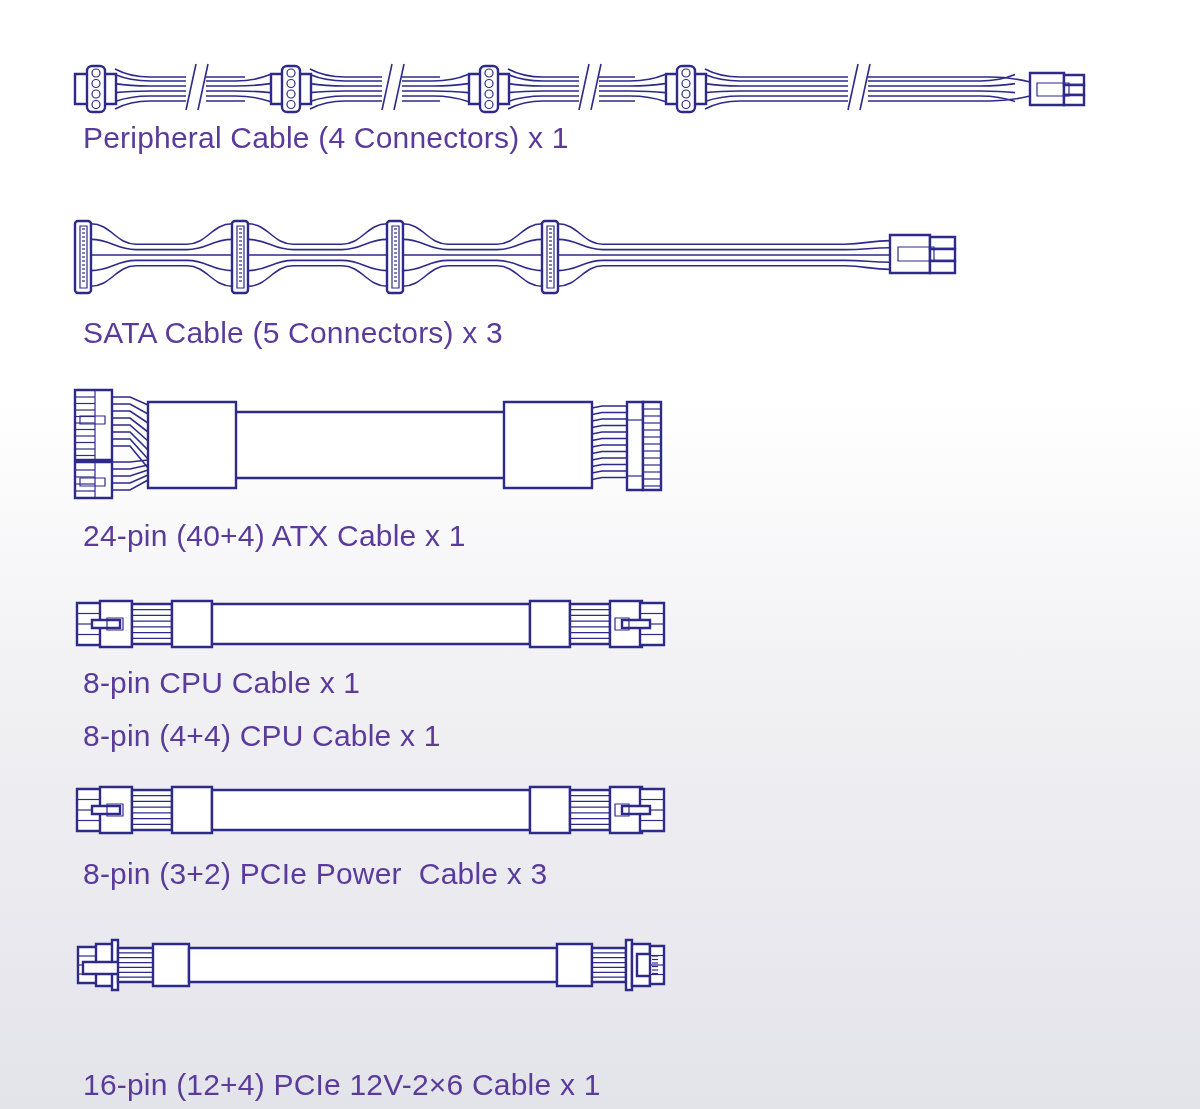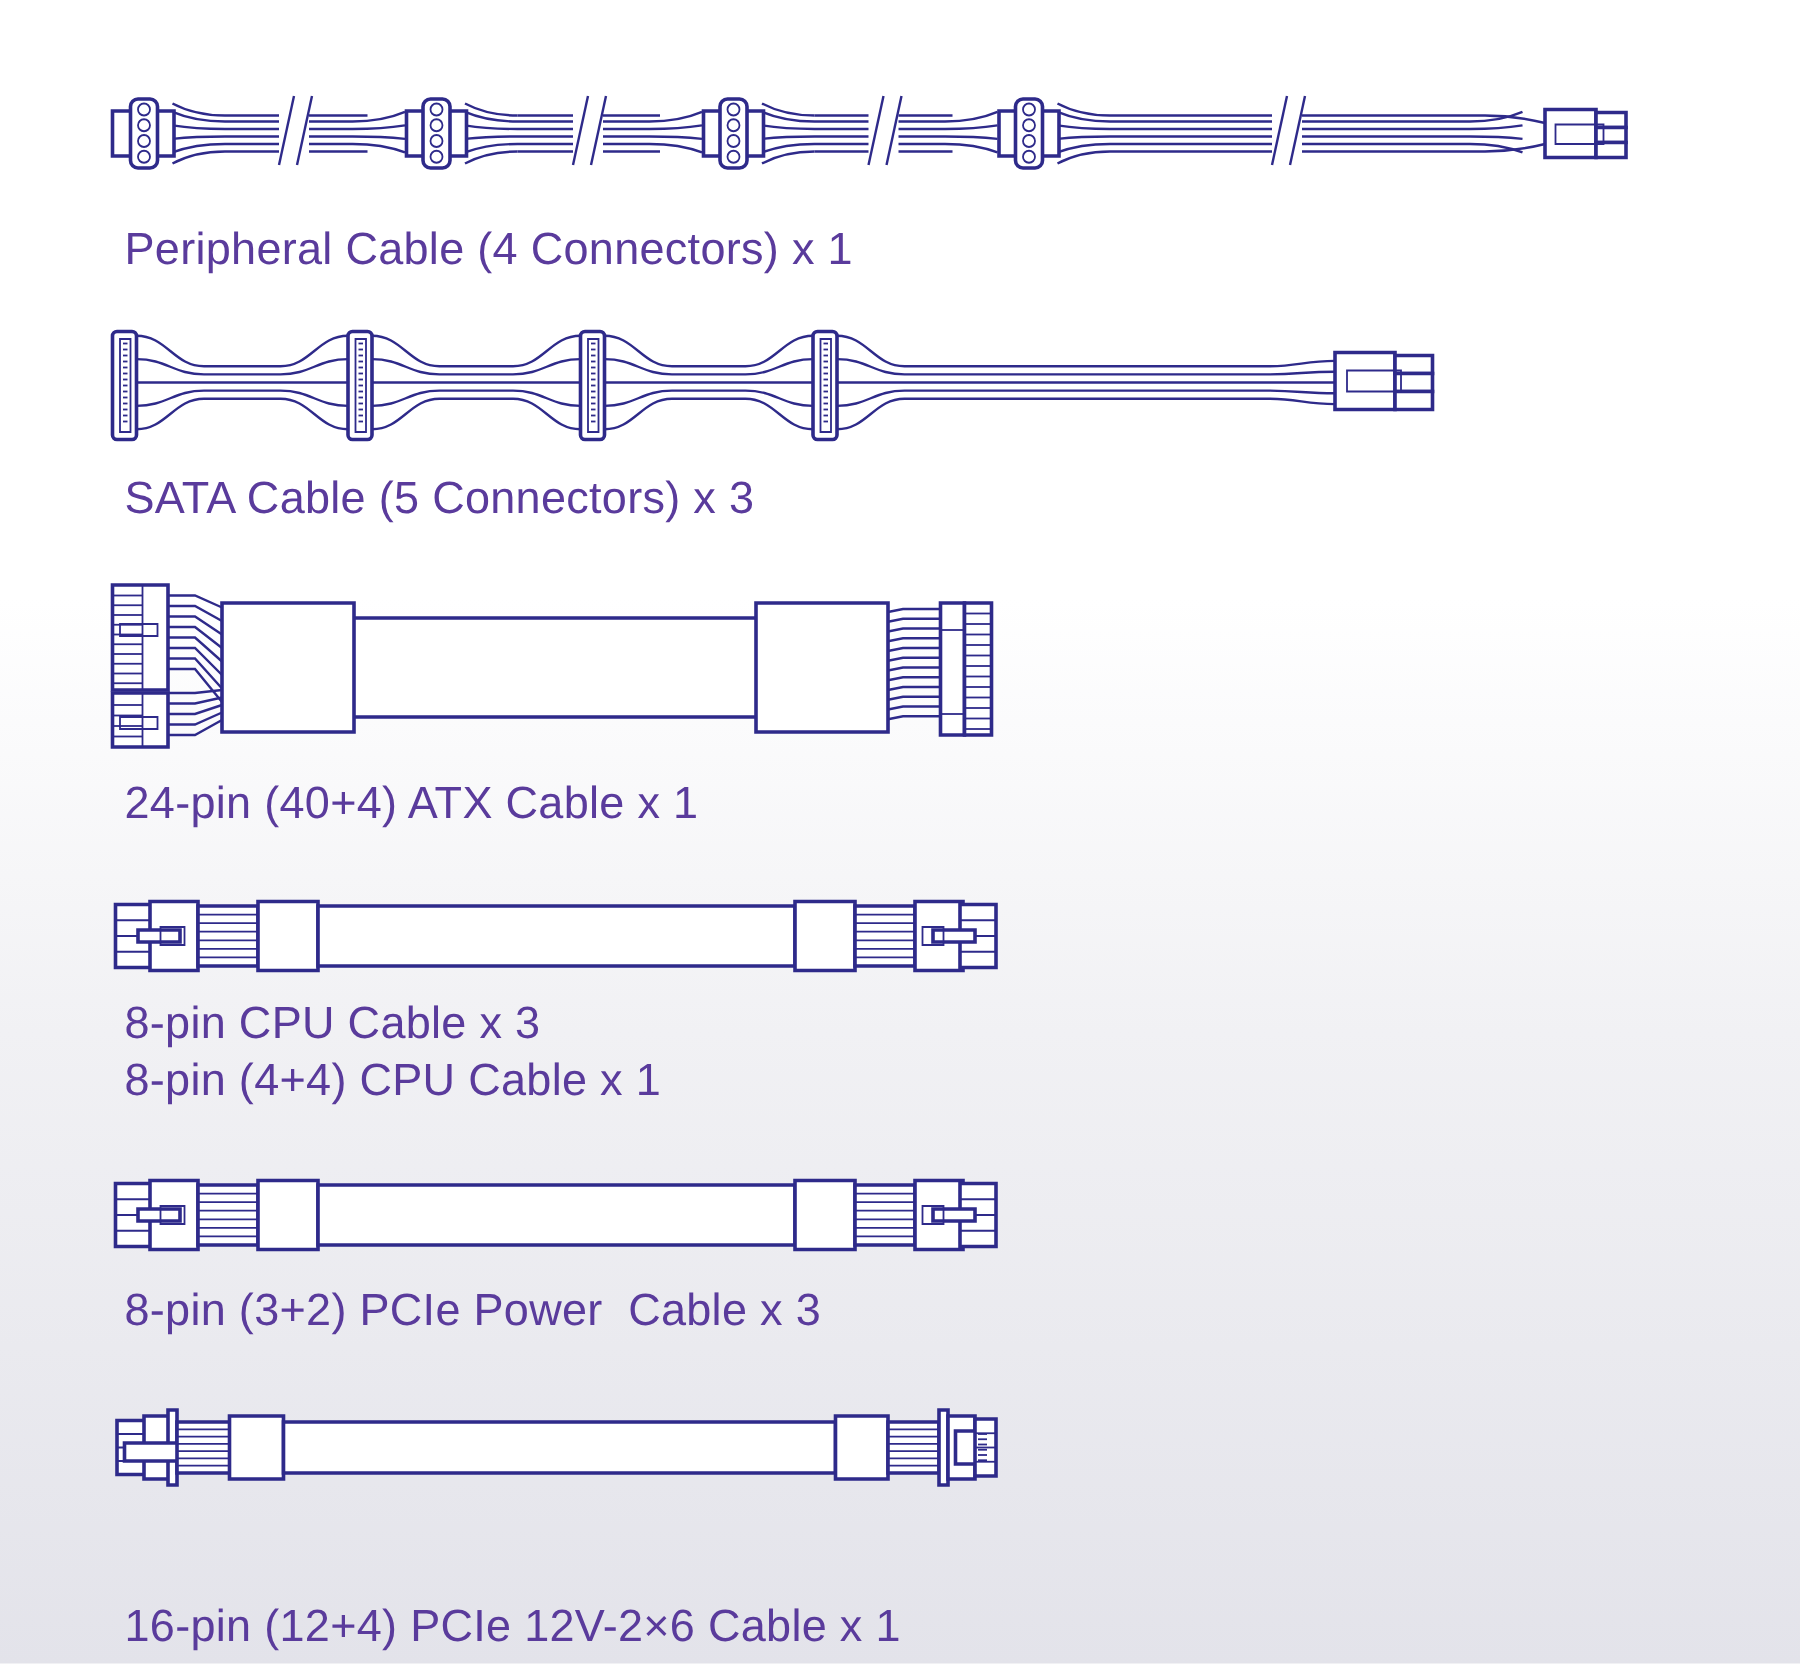--- a/index.html
+++ b/index.html
@@ -98,21 +98,21 @@
       <circle cx="686" cy="104.5" r="4" class="t"></circle>
       <rect x="1030" y="73" width="34" height="32" class="s"></rect>
       <rect x="1064" y="75" width="20" height="10" class="s"></rect>
       <rect x="1064" y="85" width="20" height="10" class="s"></rect>
       <rect x="1064" y="95" width="20" height="10" class="s"></rect>
       <rect x="1037" y="83" width="32" height="13" class="t"></rect>
       <path d="M990 77 Q1010 77 1030 82" class="w"></path>
       <path d="M990 101 Q1010 101 1030 96" class="w"></path>
     </g>
 </svg>
-<p class="label" style="top:148px">Peripheral Cable (4 Connectors) x 1</p>
+<p class="label" style="top:119px">Peripheral Cable (4 Connectors) x 1</p>
 
 <svg class="cable" style="top:210px" width="1200" height="90" viewBox="0 210 1200 90">
   <g id="sata">
       <path d="M91 223.8 C111 223.8 116 244.2 136 244.2 L187 244.2 C207 244.2 212 223.8 232 223.8" class="w"></path>
       <path d="M91 239.4 C111 239.4 116 249.6 136 249.6 L187 249.6 C207 249.6 212 239.4 232 239.4" class="w"></path>
       <path d="M91 255 C111 255 116 255 136 255 L187 255 C207 255 212 255 232 255" class="w"></path>
       <path d="M91 270.6 C111 270.6 116 260.4 136 260.4 L187 260.4 C207 260.4 212 270.6 232 270.6" class="w"></path>
       <path d="M91 286.2 C111 286.2 116 265.8 136 265.8 L187 265.8 C207 265.8 212 286.2 232 286.2" class="w"></path>
       <path d="M248 223.8 C268 223.8 273 244.2 293 244.2 L342 244.2 C362 244.2 367 223.8 387 223.8" class="w"></path>
       <path d="M248 239.4 C268 239.4 273 249.6 293 249.6 L342 249.6 C362 249.6 367 239.4 387 239.4" class="w"></path>
@@ -311,22 +311,22 @@
       <line x1="570" y1="638.2857142857143" x2="610" y2="638.2857142857143" class="t"></line>
       <rect x="610" y="601" width="32" height="46" class="s"></rect>
       <rect x="640" y="603" width="24" height="42" class="s"></rect>
       <line x1="640" y1="613.5" x2="664" y2="613.5" class="t"></line>
       <line x1="640" y1="624" x2="664" y2="624" class="t"></line>
       <line x1="640" y1="634.5" x2="664" y2="634.5" class="t"></line>
       <rect x="622" y="620" width="28" height="8" class="s"></rect>
       <rect x="615" y="618" width="14" height="12" class="t"></rect>
     </g>
 </svg>
-<p class="label" style="top:664px">8-pin CPU Cable x 3</p>
-<p class="label" style="top:702px">8-pin (4+4) CPU Cable x 1</p>
+<p class="label" style="top:664px">8-pin CPU Cable x 1</p>
+<p class="label" style="top:717px">8-pin (4+4) CPU Cable x 1</p>
 
 <svg class="cable" style="top:775px" width="1200" height="70" viewBox="0 775 1200 70">
   <g id="pcie">
       <rect x="77" y="789" width="25" height="42" class="s"></rect>
       <line x1="77" y1="799.5" x2="102" y2="799.5" class="t"></line>
       <line x1="77" y1="810" x2="102" y2="810" class="t"></line>
       <line x1="77" y1="820.5" x2="102" y2="820.5" class="t"></line>
       <rect x="100" y="787" width="32" height="46" class="s"></rect>
       <rect x="92" y="806" width="28" height="8" class="s"></rect>
       <rect x="107" y="804" width="16" height="12" class="t"></rect>

